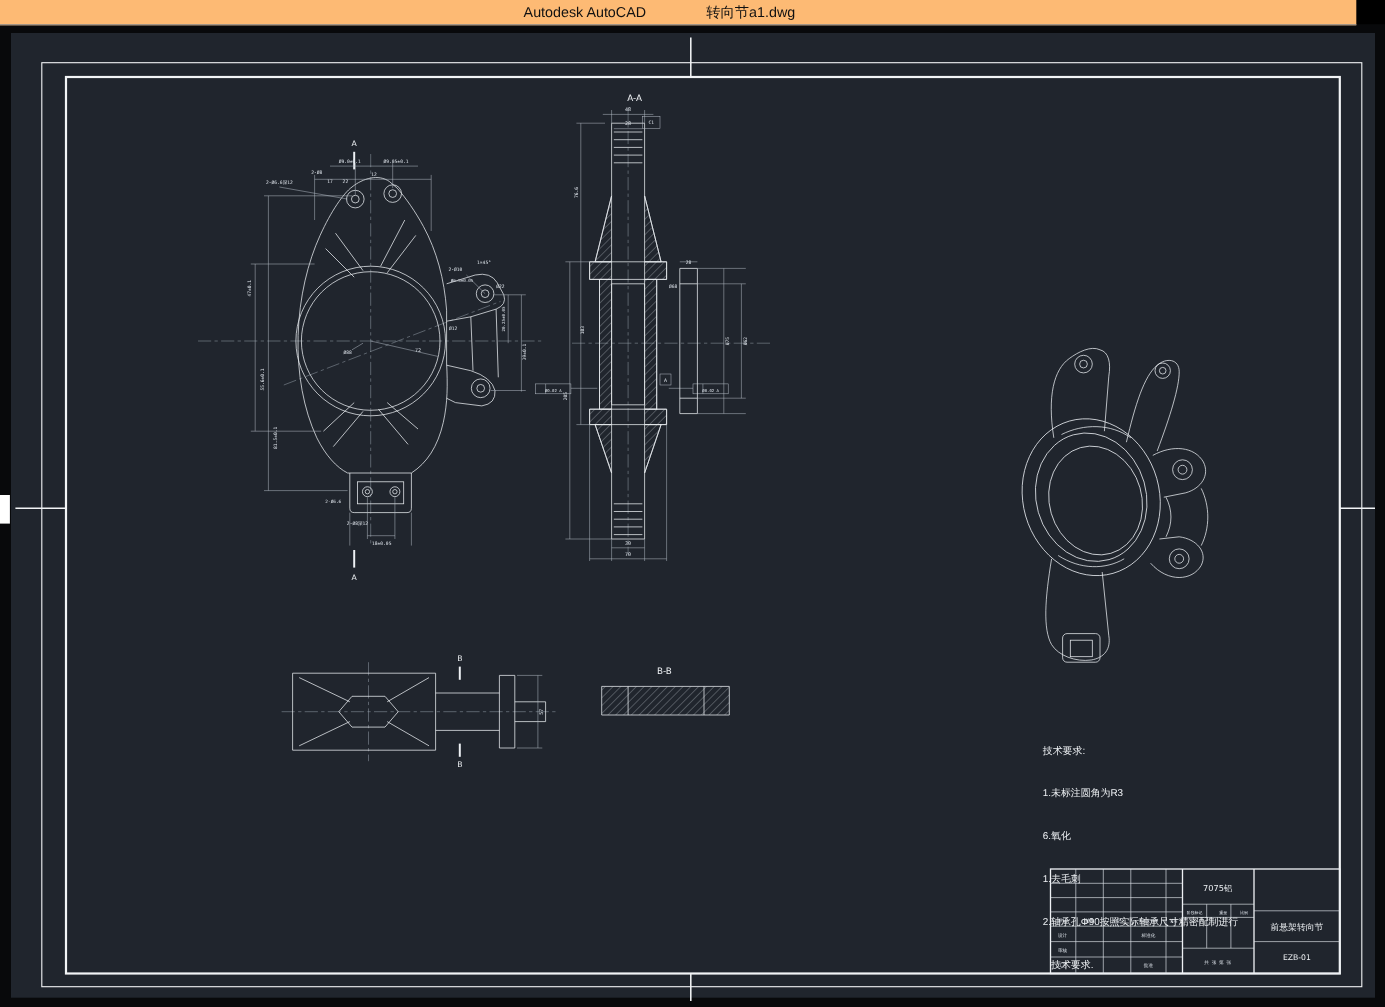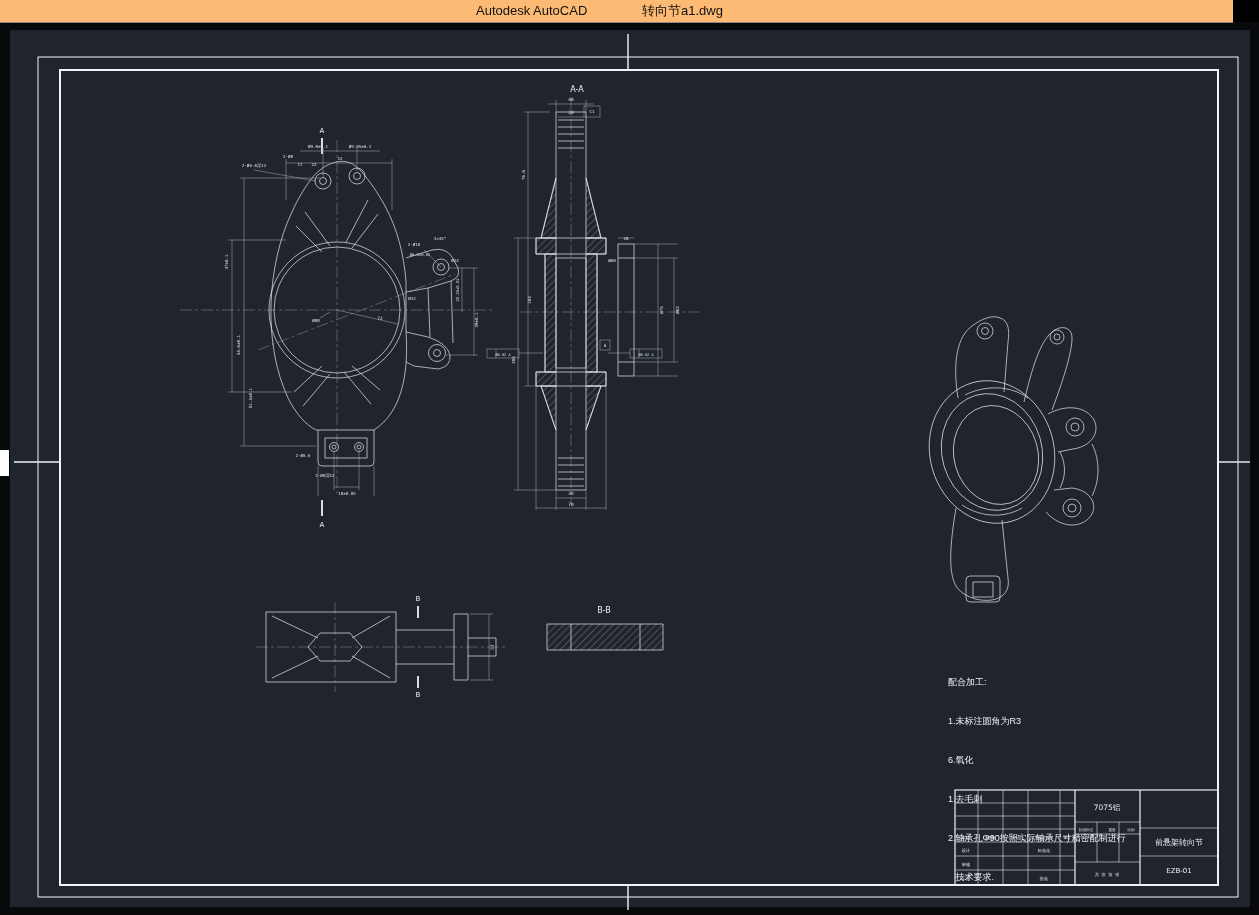--- a/index.html
+++ b/index.html
@@ -320,19 +320,19 @@
       <text x="966" y="879.5" font-size="4.2" class="dim">工艺</text>
       <text x="1044" y="879.5" font-size="4.2" class="dim">批准</text>
       <text x="1086" y="830.5" font-size="3.6" class="dim">阶段标记</text>
       <text x="1112" y="830.5" font-size="3.6" class="dim">重量</text>
       <text x="1131" y="830.5" font-size="3.6" class="dim">比例</text>
       <text x="1107" y="876" font-size="4.2" class="dim">共 张 第 张</text>
     </g>
 </svg>
 
 <div class="tech">
-  <div>配合加工:</div>
+  <div>技术要求:</div>
   <div>1.未标注圆角为R3</div>
   <div>6.氧化</div>
   <div>1.去毛刺</div>
   <div>2.轴承孔Φ90按照实际轴承尺寸精密配制进行</div>
   <div>   技术要求.</div>
 </div>
 
 </body></html>

